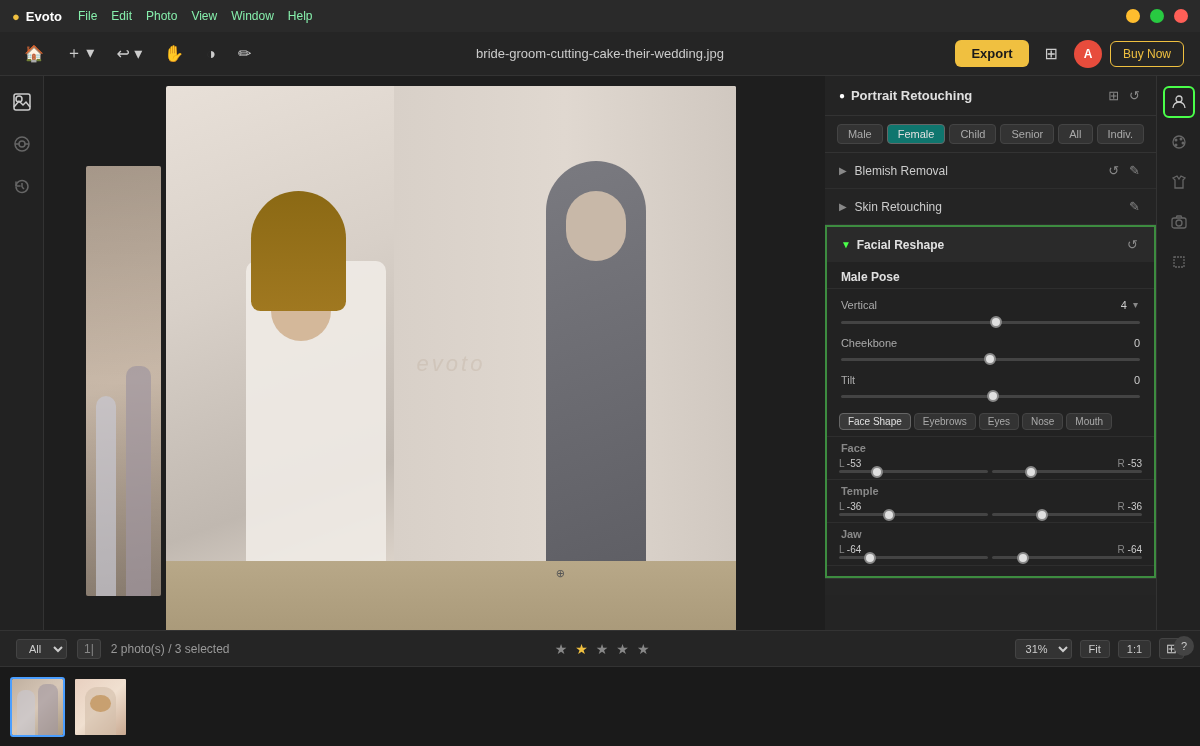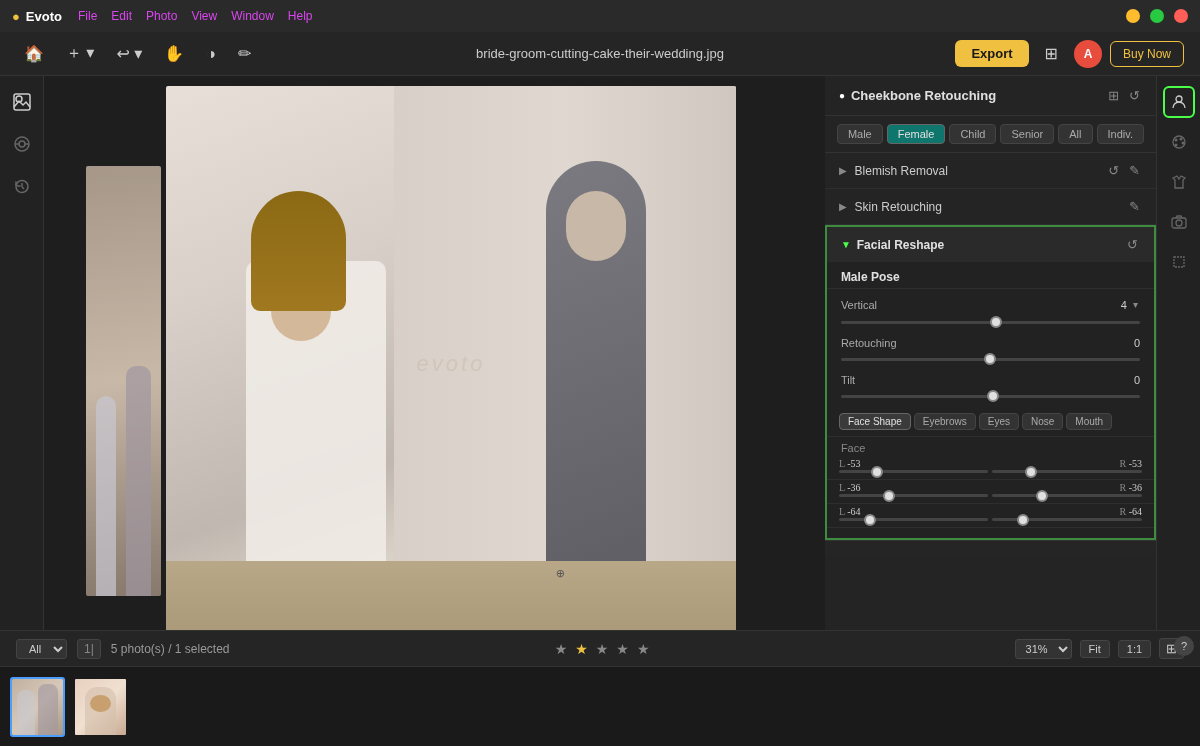--- a/index.html
+++ b/index.html
@@ -36,21 +36,21 @@
       align-items: center;
       gap: 6px;
       font-weight: 600;
       font-size: 13px;
       color: #fff;
     }
     .titlebar-menu {
       display: flex;
       gap: 14px;
       font-size: 12px;
-      color: #d946ef;
+      color: #86efac;
     }
     .titlebar-controls {
       display: flex;
       gap: 10px;
     }
     .titlebar-btn {
       width: 14px;
       height: 14px;
       border-radius: 50%;
       border: none;
@@ -370,32 +370,32 @@
 
     
     .face-section {
       padding: 0 0 4px 0;
       border-bottom: 1px solid #2e2e2e;
     }
     .face-section-title {
       padding: 5px 14px 2px;
       font-size: 11px;
       color: #888;
+      font-weight: bold;
     }
     .lr-slider-row {
       padding: 2px 12px;
     }
     .lr-labels {
       display: flex;
       align-items: center;
       justify-content: space-between;
       font-size: 10px;
       color: #888;
       margin-bottom: 1px;
-      font-family: Liberation Serif, serif;
     }
     .lr-value { color: #ccc; font-size: 10px; }
     .lr-sliders {
       display: flex;
       align-items: center;
       gap: 4px;
     }
     .lr-sliders input[type=range] { flex: 1; }
 
     
@@ -619,21 +619,21 @@
     <div style="position:absolute;bottom:50px;right:260px;color:#555;font-size:11px;">⊕</div>
   </div>
 
   <div class="right-area">
 
     <div class="panel">
 
       <div class="panel-header">
         <div class="panel-title">
           <span style="color:#fff;font-size:10px;">●</span>
-          <span>Cheekbone Retouching</span>
+          <span>Portrait Retouching</span>
         </div>
         <div class="panel-header-actions">
           <button class="panel-icon-btn">⊞</button>
           <button class="panel-icon-btn">↺</button>
         </div>
       </div>
 
       <div class="profile-tabs">
         <button class="profile-tab">Male</button>
         <button class="profile-tab active">Female</button>
@@ -683,21 +683,21 @@
               <button class="panel-icon-btn" style="font-size:10px;">▾</button>
             </div>
           </div>
           <div class="slider-container">
             <input type="range" min="-100" max="100" value="4" style="">
           </div>
         </div>
 
         <div class="slider-row">
           <div class="slider-label-row">
-            <span>Retouching</span>
+            <span>Cheekbone</span>
             <span class="slider-value">0</span>
           </div>
           <div class="slider-container">
             <input type="range" min="-100" max="100" value="0" style="">
           </div>
         </div>
 
         <div class="slider-row">
           <div class="slider-label-row">
             <span>Tilt</span>
@@ -724,34 +724,36 @@
               <span>R <span class="lr-value">-53</span></span>
             </div>
             <div class="lr-sliders">
               <input type="range" min="-100" max="100" value="-53" style="">
               <input type="range" min="-100" max="100" value="-53" style="">
             </div>
           </div>
         </div>
 
         <div class="face-section">
+          <div class="face-section-title">Temple</div>
           <div class="lr-slider-row">
             <div class="lr-labels">
               <span>L <span class="lr-value">-36</span></span>
               <span>R <span class="lr-value">-36</span></span>
             </div>
             <div class="lr-sliders">
               <input type="range" min="-100" max="100" value="-36" style="">
               <input type="range" min="-100" max="100" value="-36" style="">
             </div>
           </div>
         </div>
 
 
         <div class="face-section">
+          <div class="face-section-title">Jaw</div>
           <div class="lr-slider-row">
             <div class="lr-labels">
               <span>L <span class="lr-value">-64</span></span>
               <span>R <span class="lr-value">-64</span></span>
             </div>
             <div class="lr-sliders">
               <input type="range" min="-100" max="100" value="-64" style="">
               <input type="range" min="-100" max="100" value="-64" style="">
             </div>
           </div>
@@ -805,21 +807,21 @@
   </div>
 
 </div>
 
 <div class="bottom-bar">
   <div class="bottom-left">
     <select class="filter-select">
       <option>All</option>
     </select>
     <button class="tool-btn" style="font-size:12px;padding:2px 6px;background:#333;border:1px solid #444;border-radius:3px;color:#888;">1|</button>
-    <span>5 photo(s) / 1 selected</span>
+    <span>2 photo(s) / 3 selected</span>
   </div>
   <div class="bottom-center">
     <span class="star">★</span>
     <span class="star filled">★</span>
     <span class="star">★</span>
     <span class="star">★</span>
     <span class="star">★</span>
   </div>
   <div class="bottom-right">
     <select class="zoom-select">

